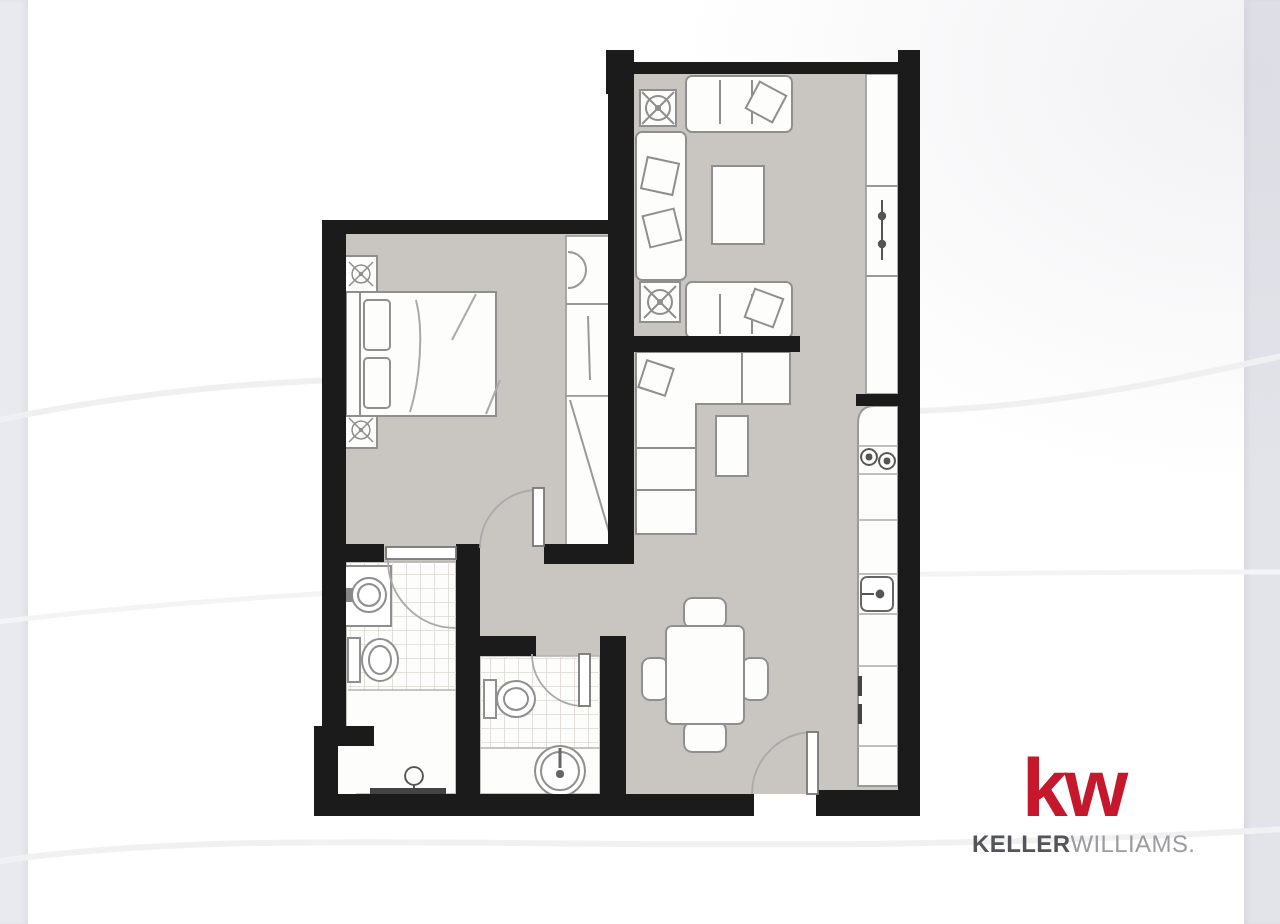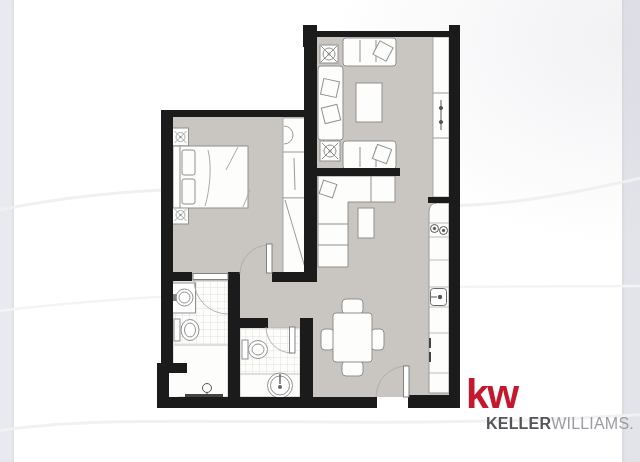--- a/index.html
+++ b/index.html
@@ -4,22 +4,22 @@
 <style>
   html,body{margin:0;padding:0;background:#fff;}
   .stage{position:relative;width:640px;height:462px;background:#ffffff;overflow:hidden;
          font-family:"Liberation Sans",sans-serif;}
   .edge-band{position:absolute;top:0;height:462px;}
   .edge-band.left{left:0;width:14px;background:#e9e9f0;box-shadow:inset -2px 0 2px rgba(0,0,0,.04);}
   .edge-band.right{right:0;width:18px;background:#e3e3ea;box-shadow:inset 2px 0 2px rgba(0,0,0,.04);}
   .wash{position:absolute;inset:0;background:radial-gradient(420px 300px at 98% 8%,rgba(205,205,215,.28),rgba(255,255,255,0) 70%);}
   svg.plan{position:absolute;left:0;top:0;}
   .logo{position:absolute;left:466px;top:374px;line-height:1;}
-  .logo .kw{display:block;font-weight:bold;font-size:41px;letter-spacing:-1.5px;color:#c5182c;}
-  .logo .name{display:block;margin-top:1px;font-size:16px;letter-spacing:.2px;white-space:nowrap;padding-left:20px;}
+  .logo .kw{display:block;font-weight:bold;font-size:41px;letter-spacing:-1.5px;color:#c5182c;margin-left:45px;}
+  .logo .name{display:block;margin-top:1px;font-size:12px;letter-spacing:.2px;white-space:nowrap;padding-left:20px;}
   .logo .name .bold{font-weight:bold;color:#54555a;}
   .logo .name .light{font-weight:normal;color:#9b9ca1;}
 </style>
 </head>
 <body>
 
 <div class="stage">
 
   <div class="edge-band left"></div>
   <div class="edge-band right"></div>

